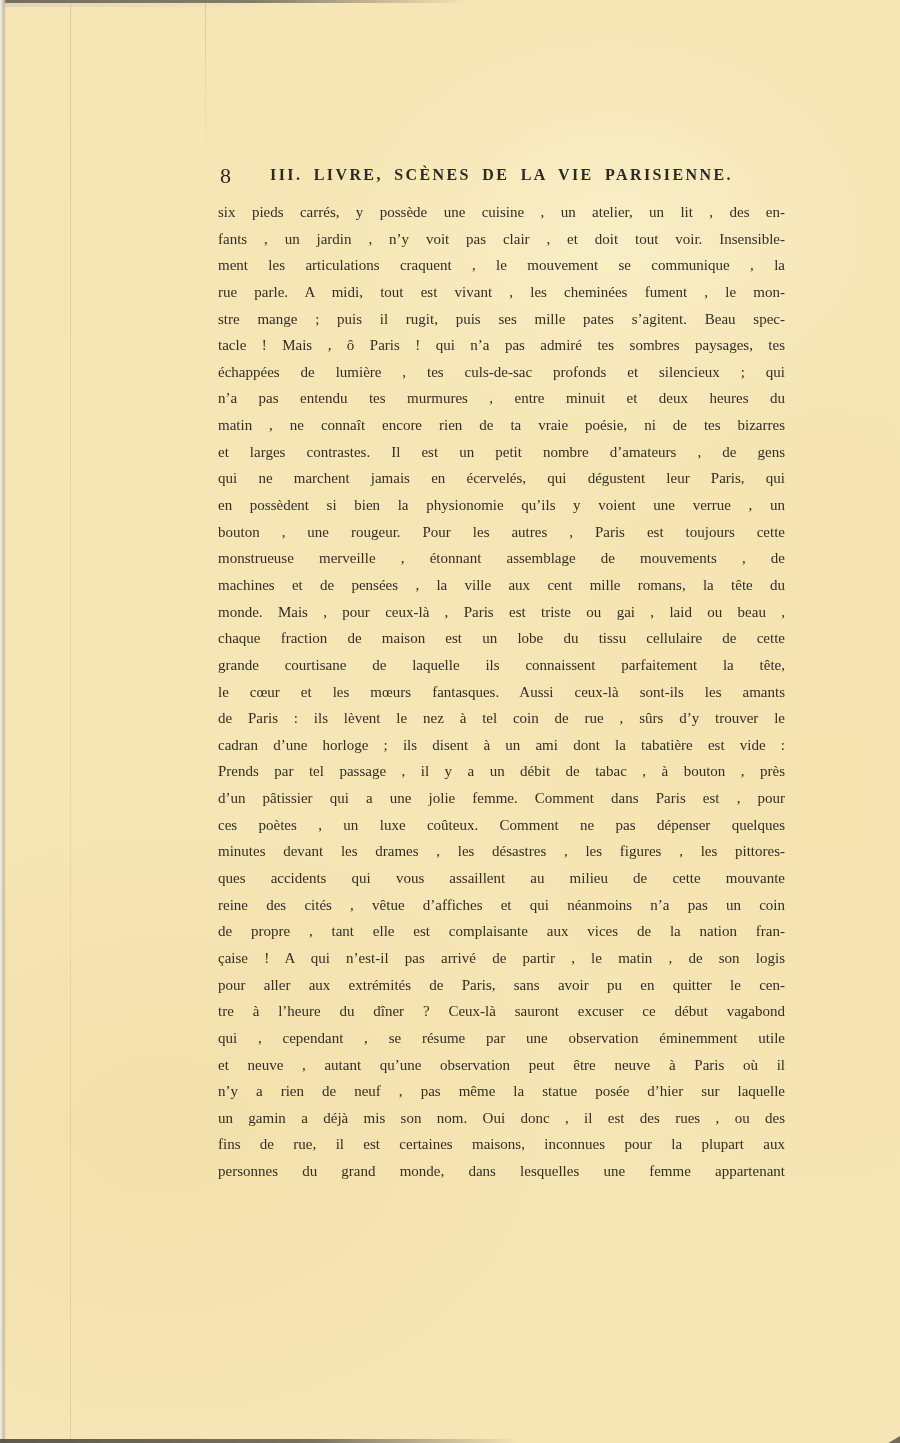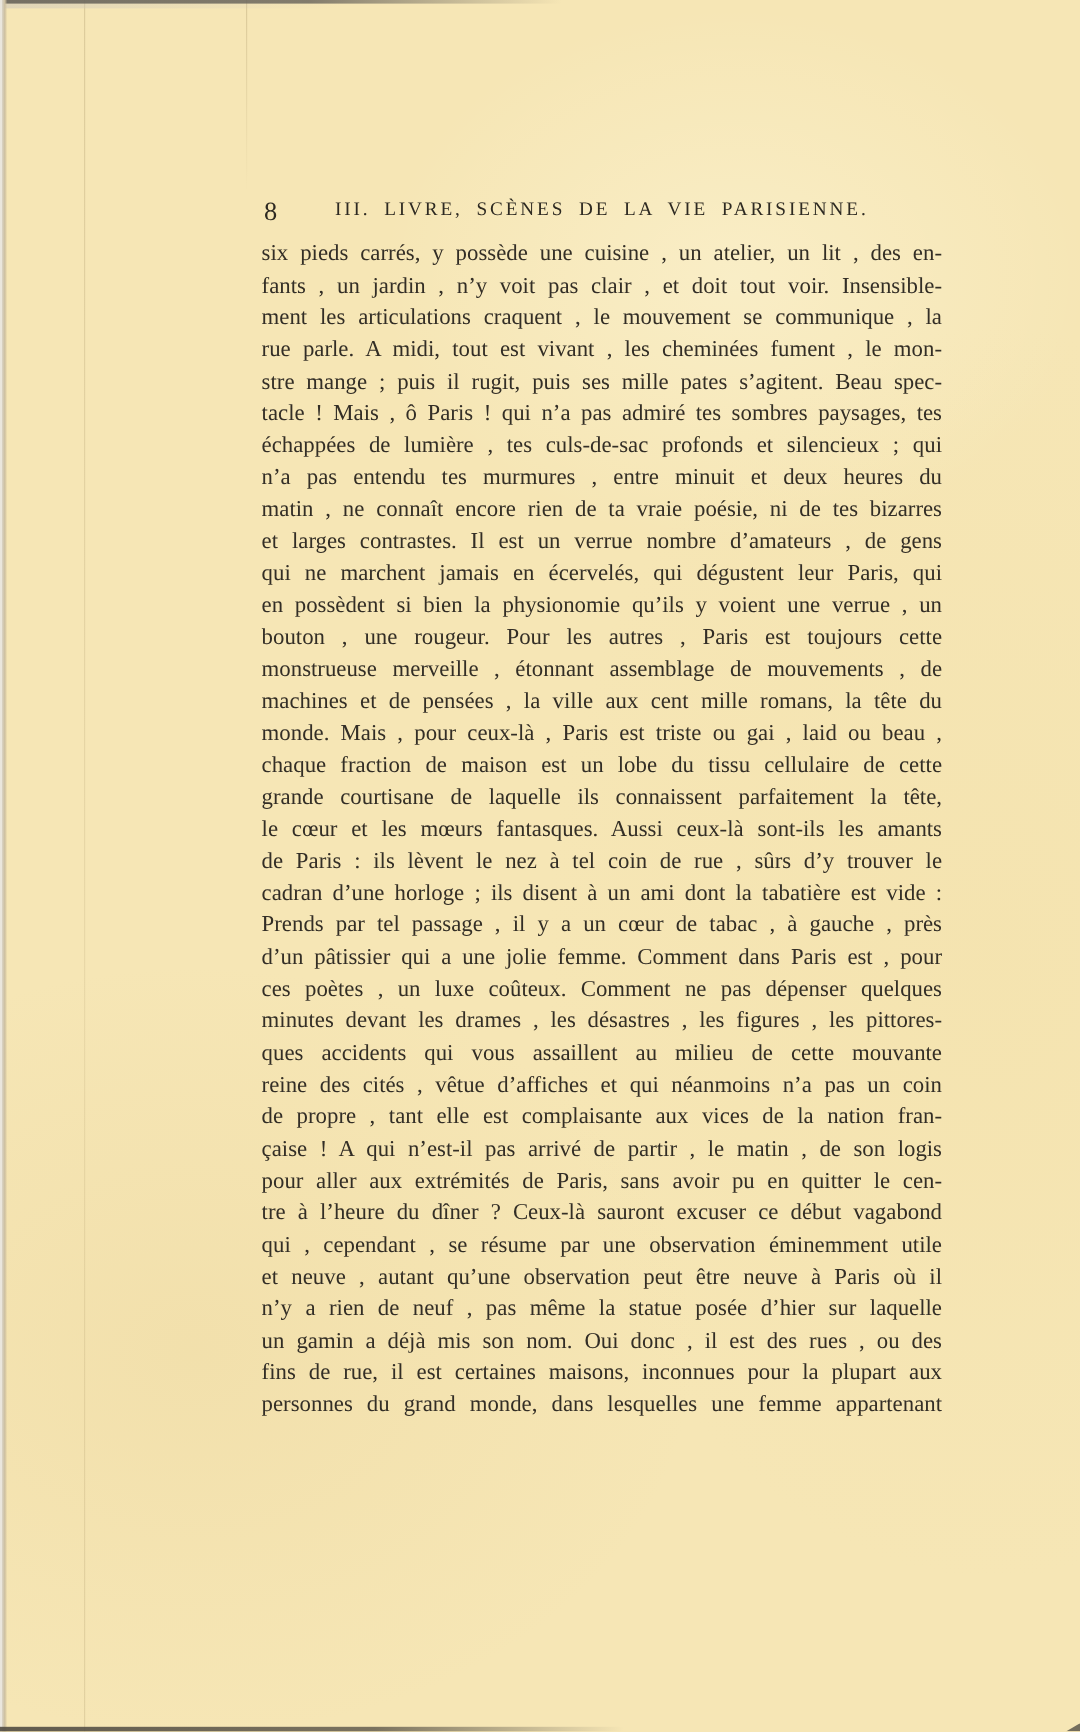--- a/index.html
+++ b/index.html
@@ -64,37 +64,37 @@
   }
   .pagenum {
     position: absolute; left: 2px; top: 1px;
     font-size: 22px;
     color: #2e2a22;
   }
   .running {
     display: block;
     text-align: center;
     font-size: 16px;
-    font-weight: 400;
+    font-weight: 700;
     letter-spacing: 2.4px;
     word-spacing: 5px;
     color: #2e2a22;
     padding-top: 4px;
     white-space: nowrap;
   }
   
   .textblock {
     position: absolute;
     left: 218px; top: 199px;
     width: 567px;
   }
   .line {
     height: 26.65px;
     line-height: 26.65px;
-    font-size: 19px;
+    font-size: 15px;
     text-align: justify;
     text-align-last: justify;
     overflow: hidden;
     color: #332e26;
   }
 </style>
 </head>
 <body>
 
 <div class="page">
@@ -114,33 +114,33 @@
   <div class="textblock">
       <div class="line">six pieds carrés, y possède une cuisine , un atelier, un lit , des en-</div>
       <div class="line">fants , un jardin , n’y voit pas clair , et doit tout voir. Insensible-</div>
       <div class="line">ment les articulations craquent , le mouvement se communique , la</div>
       <div class="line">rue parle. A midi, tout est vivant , les cheminées fument , le mon-</div>
       <div class="line">stre mange ; puis il rugit, puis ses mille pates s’agitent. Beau spec-</div>
       <div class="line">tacle ! Mais , ô Paris ! qui n’a pas admiré tes sombres paysages, tes</div>
       <div class="line">échappées de lumière , tes culs-de-sac profonds et silencieux ; qui</div>
       <div class="line">n’a pas entendu tes murmures , entre minuit et deux heures du</div>
       <div class="line">matin , ne connaît encore rien de ta vraie poésie, ni de tes bizarres</div>
-      <div class="line">et larges contrastes. Il est un verrue nombre d’amateurs , de gens</div>
+      <div class="line">et larges contrastes. Il est un petit nombre d’amateurs , de gens</div>
       <div class="line">qui ne marchent jamais en écervelés, qui dégustent leur Paris, qui</div>
       <div class="line">en possèdent si bien la physionomie qu’ils y voient une verrue , un</div>
       <div class="line">bouton , une rougeur. Pour les autres , Paris est toujours cette</div>
       <div class="line">monstrueuse merveille , étonnant assemblage de mouvements , de</div>
       <div class="line">machines et de pensées , la ville aux cent mille romans, la tête du</div>
       <div class="line">monde. Mais , pour ceux-là , Paris est triste ou gai , laid ou beau ,</div>
       <div class="line">chaque fraction de maison est un lobe du tissu cellulaire de cette</div>
       <div class="line">grande courtisane de laquelle ils connaissent parfaitement la tête,</div>
       <div class="line">le cœur et les mœurs fantasques. Aussi ceux-là sont-ils les amants</div>
       <div class="line">de Paris : ils lèvent le nez à tel coin de rue , sûrs d’y trouver le</div>
       <div class="line">cadran d’une horloge ; ils disent à un ami dont la tabatière est vide :</div>
-      <div class="line">Prends par tel passage , il y a un cœur de tabac , à gauche , près</div>
+      <div class="line">Prends par tel passage , il y a un débit de tabac , à bouton , près</div>
       <div class="line">d’un pâtissier qui a une jolie femme. Comment dans Paris est , pour</div>
       <div class="line">ces poètes , un luxe coûteux. Comment ne pas dépenser quelques</div>
       <div class="line">minutes devant les drames , les désastres , les figures , les pittores-</div>
       <div class="line">ques accidents qui vous assaillent au milieu de cette mouvante</div>
       <div class="line">reine des cités , vêtue d’affiches et qui néanmoins n’a pas un coin</div>
       <div class="line">de propre , tant elle est complaisante aux vices de la nation fran-</div>
       <div class="line">çaise ! A qui n’est-il pas arrivé de partir , le matin , de son logis</div>
       <div class="line">pour aller aux extrémités de Paris, sans avoir pu en quitter le cen-</div>
       <div class="line">tre à l’heure du dîner ? Ceux-là sauront excuser ce début vagabond</div>
       <div class="line">qui , cependant , se résume par une observation éminemment utile</div>

